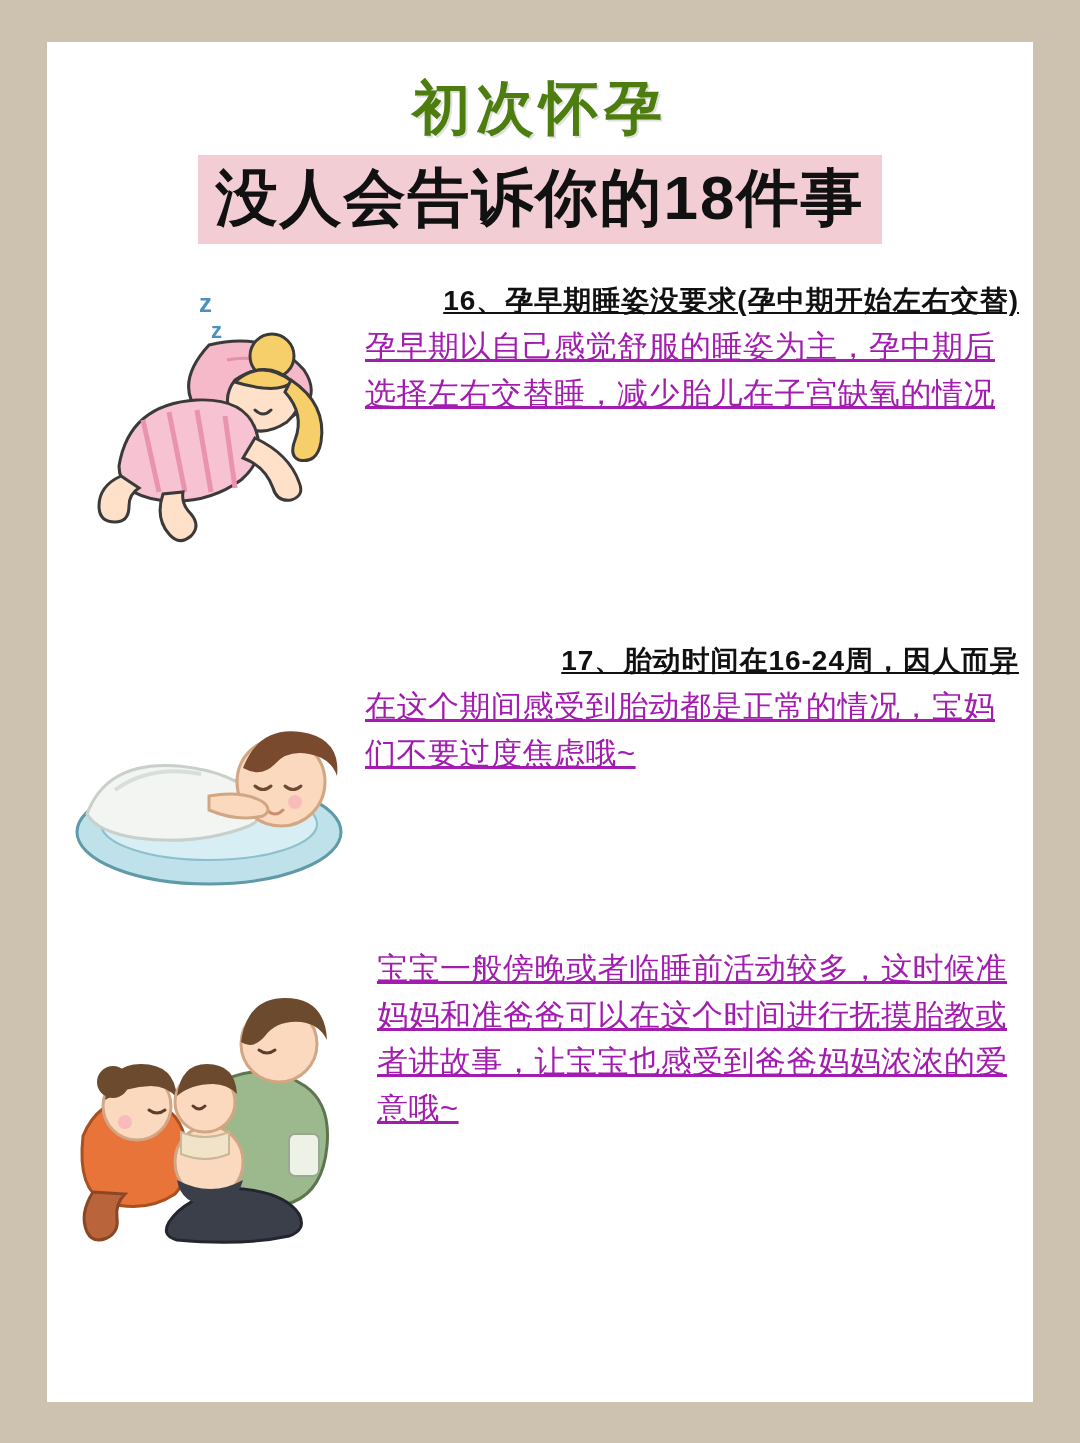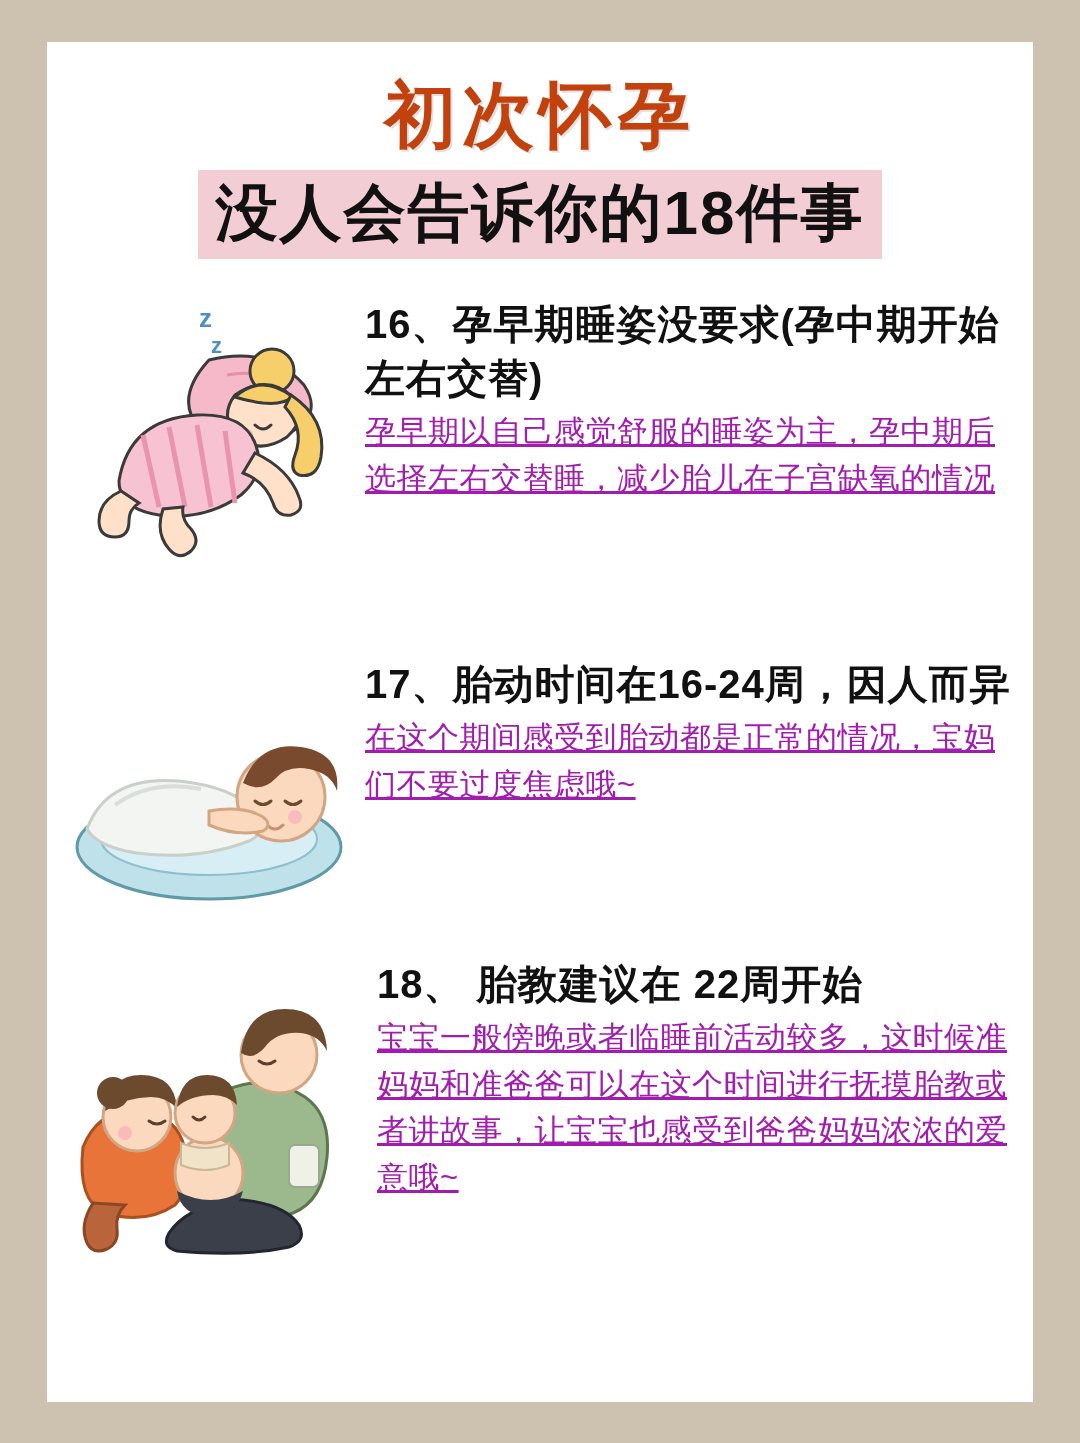--- a/index.html
+++ b/index.html
@@ -23,23 +23,23 @@
     box-sizing: border-box;
     overflow: hidden;
   }
 
   
   .header {
     padding-top: 36px;
     text-align: center;
   }
   .title-main {
-    font-size: 72px;
+    font-size: 58px;
     font-weight: bold;
-    color: #c2410c;
+    color: #4d7c0f;
     letter-spacing: 6px;
     line-height: 1.05;
     text-shadow: 2px 2px 0 rgba(0,0,0,0.12);
   }
   .title-sub-wrap {
     margin-top: 16px;
     display: flex;
     justify-content: center;
     border-radius: 8px;
   }
@@ -67,26 +67,27 @@
     left: 12px;
     top: 0;
     width: 300px;
     height: 290px;
   }
   .item-body {
     margin-left: 318px;
     padding-right: 14px;
   }
   .item-heading {
-    font-size: 40px;
+    font-size: 28px;
     font-weight: bold;
     color: #111111;
-    text-align: left;
+    text-align: right;
     line-height: 1.35;
     letter-spacing: 1px;
+    text-decoration: underline;
   }
   .item-text {
     font-size: 31px;
     color: #a21caf;
     line-height: 1.5;
     letter-spacing: 0.5px;
     margin-top: 4px;
     text-decoration: underline;
   }
 
@@ -209,19 +210,18 @@
           <ellipse cx="156" cy="196" rx="34" ry="36" fill="#fbd9bf" stroke="#d3a683" stroke-width="3"></ellipse>
           <path d="M124 214 q34 18 66 0 q-6 24 -34 26 q-28 -2 -32 -26 z" fill="#3a3f4a"></path>
 
           <circle cx="152" cy="136" r="30" fill="#fbd9bf" stroke="#d3a683" stroke-width="3"></circle>
           <path d="M124 130 q4 -32 30 -32 q28 0 30 30 q-10 -10 -24 -10 q-22 0 -36 12 z" fill="#6b4a2e"></path>
           <path d="M140 140 q6 6 12 0" fill="none" stroke="#5b3f2b" stroke-width="3" stroke-linecap="round"></path>
           <path d="M128 166 q24 10 48 0 l0 22 q-24 10 -48 0 z" fill="#f0e3c8" stroke="#c8b896" stroke-width="2"></path>
         </svg>
       </div>
       <div class="item-body">
-        <div class="item-heading">18、 胎教建议在 22周开始</div>
         <div class="item-text">宝宝一般傍晚或者临睡前活动较多，这时候准妈妈和准爸爸可以在这个时间进行抚摸胎教或者讲故事，让宝宝也感受到爸爸妈妈浓浓的爱意哦~</div>
       </div>
     </div>
 
   </div>
 </div>
 
 </body></html>

